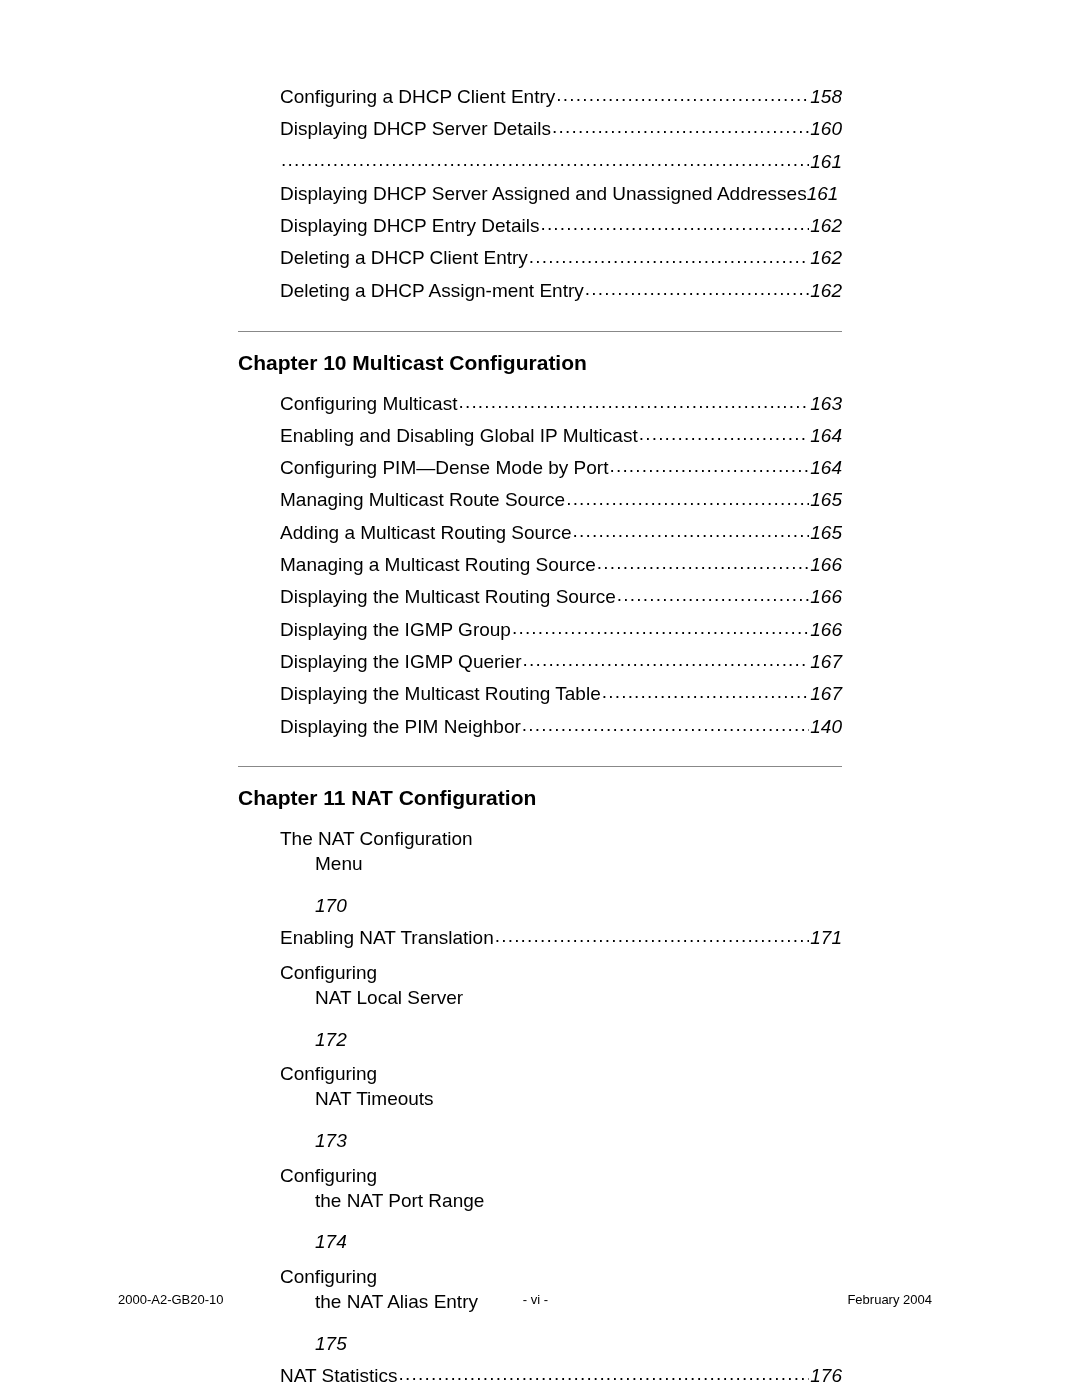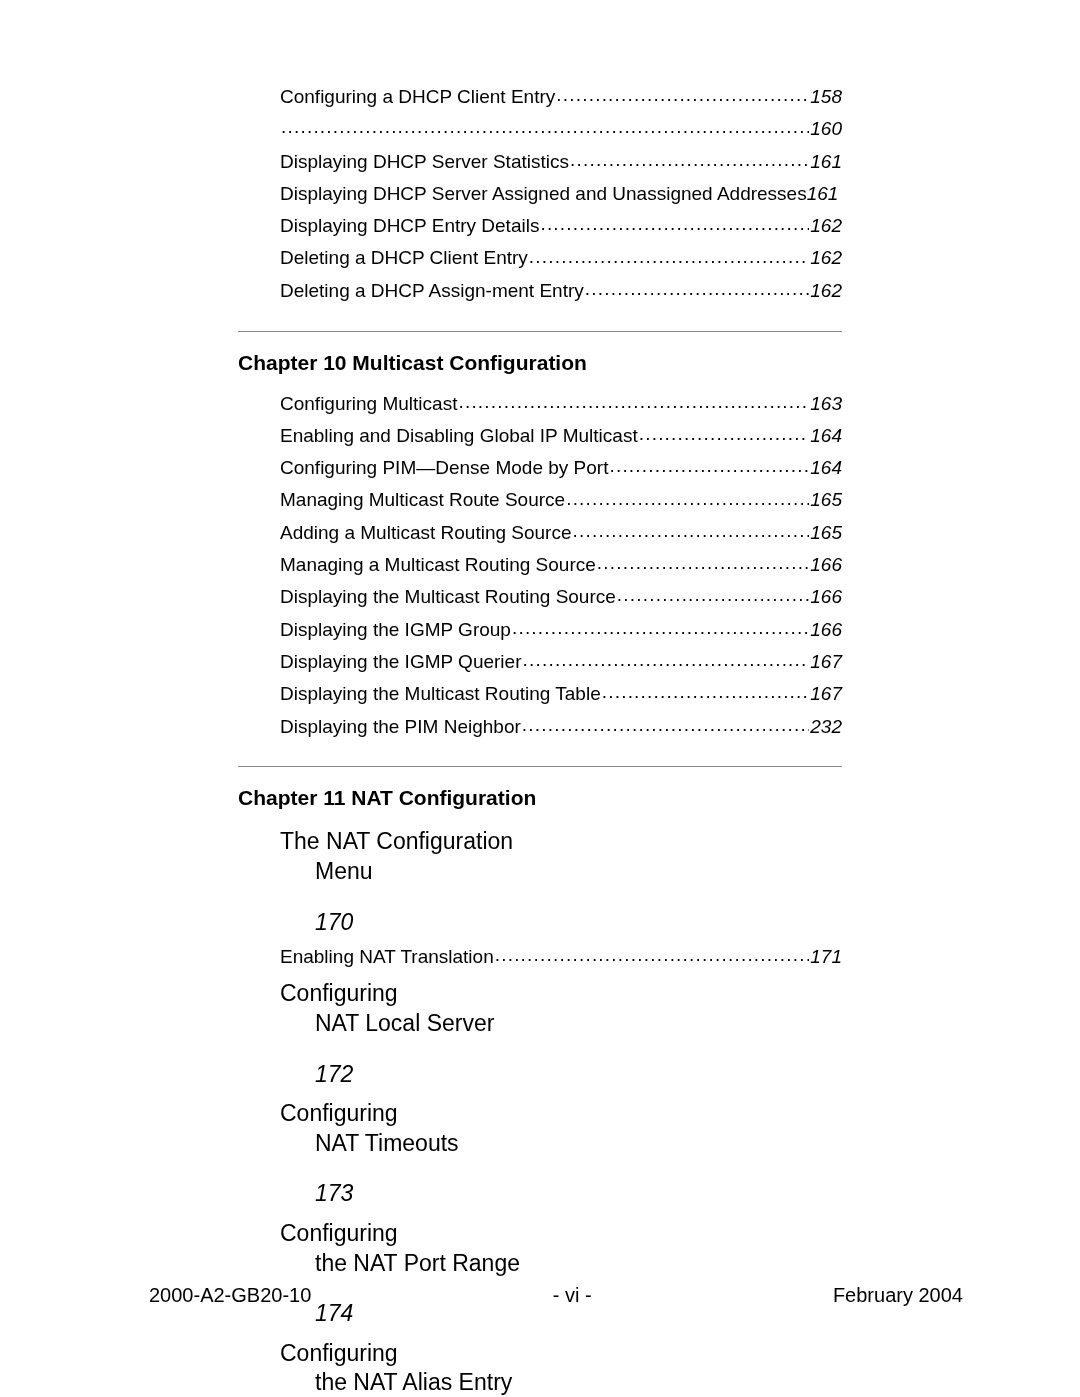--- a/index.html
+++ b/index.html
@@ -48,60 +48,60 @@
     font-size: 21px;
     margin-top: 19px;
     margin-bottom: 18px;
   }
   hr.sep {
     border: none;
     border-top: 1px solid #888;
     margin-top: 28px;
   }
   .wrap-row {
-    font-size: 23px;
+    font-size: 19px;
     line-height: 1.2;
     margin-bottom: 9.5px;
     margin-top: 12px;
   }
   .wrap-cont {
     display: flex;
     align-items: baseline;
     white-space: nowrap;
     margin-left: 34px;
     margin-top: 2px;
     flex-direction: column;
   }
   .footer {
     position: absolute;
-    left: 149px;
+    left: 118px;
     bottom: 90px;
     width: 814px;
     display: flex;
     justify-content: space-between;
-    font-size: 20px;
+    font-size: 13px;
   }
 </style>
 </head>
 <body>
 
 <div class="content">
 
   <div class="section-block">
     <div class="toc-row">
       <span class="toc-label">Configuring a DHCP Client Entry </span>
       <span class="toc-dots"></span>
       <span class="toc-page">158</span>
     </div>
     <div class="toc-row">
+      <span class="toc-label">Displaying DHCP Server Details </span>
       <span class="toc-dots"></span>
       <span class="toc-page">160</span>
     </div>
     <div class="toc-row">
-      <span class="toc-label">Displaying DHCP Server Statistics</span>
       <span class="toc-dots"></span>
       <span class="toc-page">161</span>
     </div>
     <div class="toc-row">
       <span class="toc-label">Displaying DHCP Server Assigned and Unassigned Addresses</span>
       <span class="toc-page">161</span>
     </div>
     <div class="toc-row">
       <span class="toc-label">Displaying DHCP Entry Details </span>
       <span class="toc-dots"></span>
@@ -170,21 +170,21 @@
         <span class="toc-page">167</span>
       </div>
     <div class="toc-row">
         <span class="toc-label">Displaying the Multicast Routing Table</span>
         <span class="toc-dots"></span>
         <span class="toc-page">167</span>
       </div>
     <div class="toc-row">
         <span class="toc-label">Displaying the PIM Neighbor</span>
         <span class="toc-dots"></span>
-        <span class="toc-page">232</span>
+        <span class="toc-page">140</span>
       </div>
   </div>
 
   <hr class="sep">
 
   <div class="chapter-title">Chapter 11  NAT Configuration</div>
 
   <div class="section-block">
     <div class="wrap-row">
       <div>The NAT Configuration</div>

